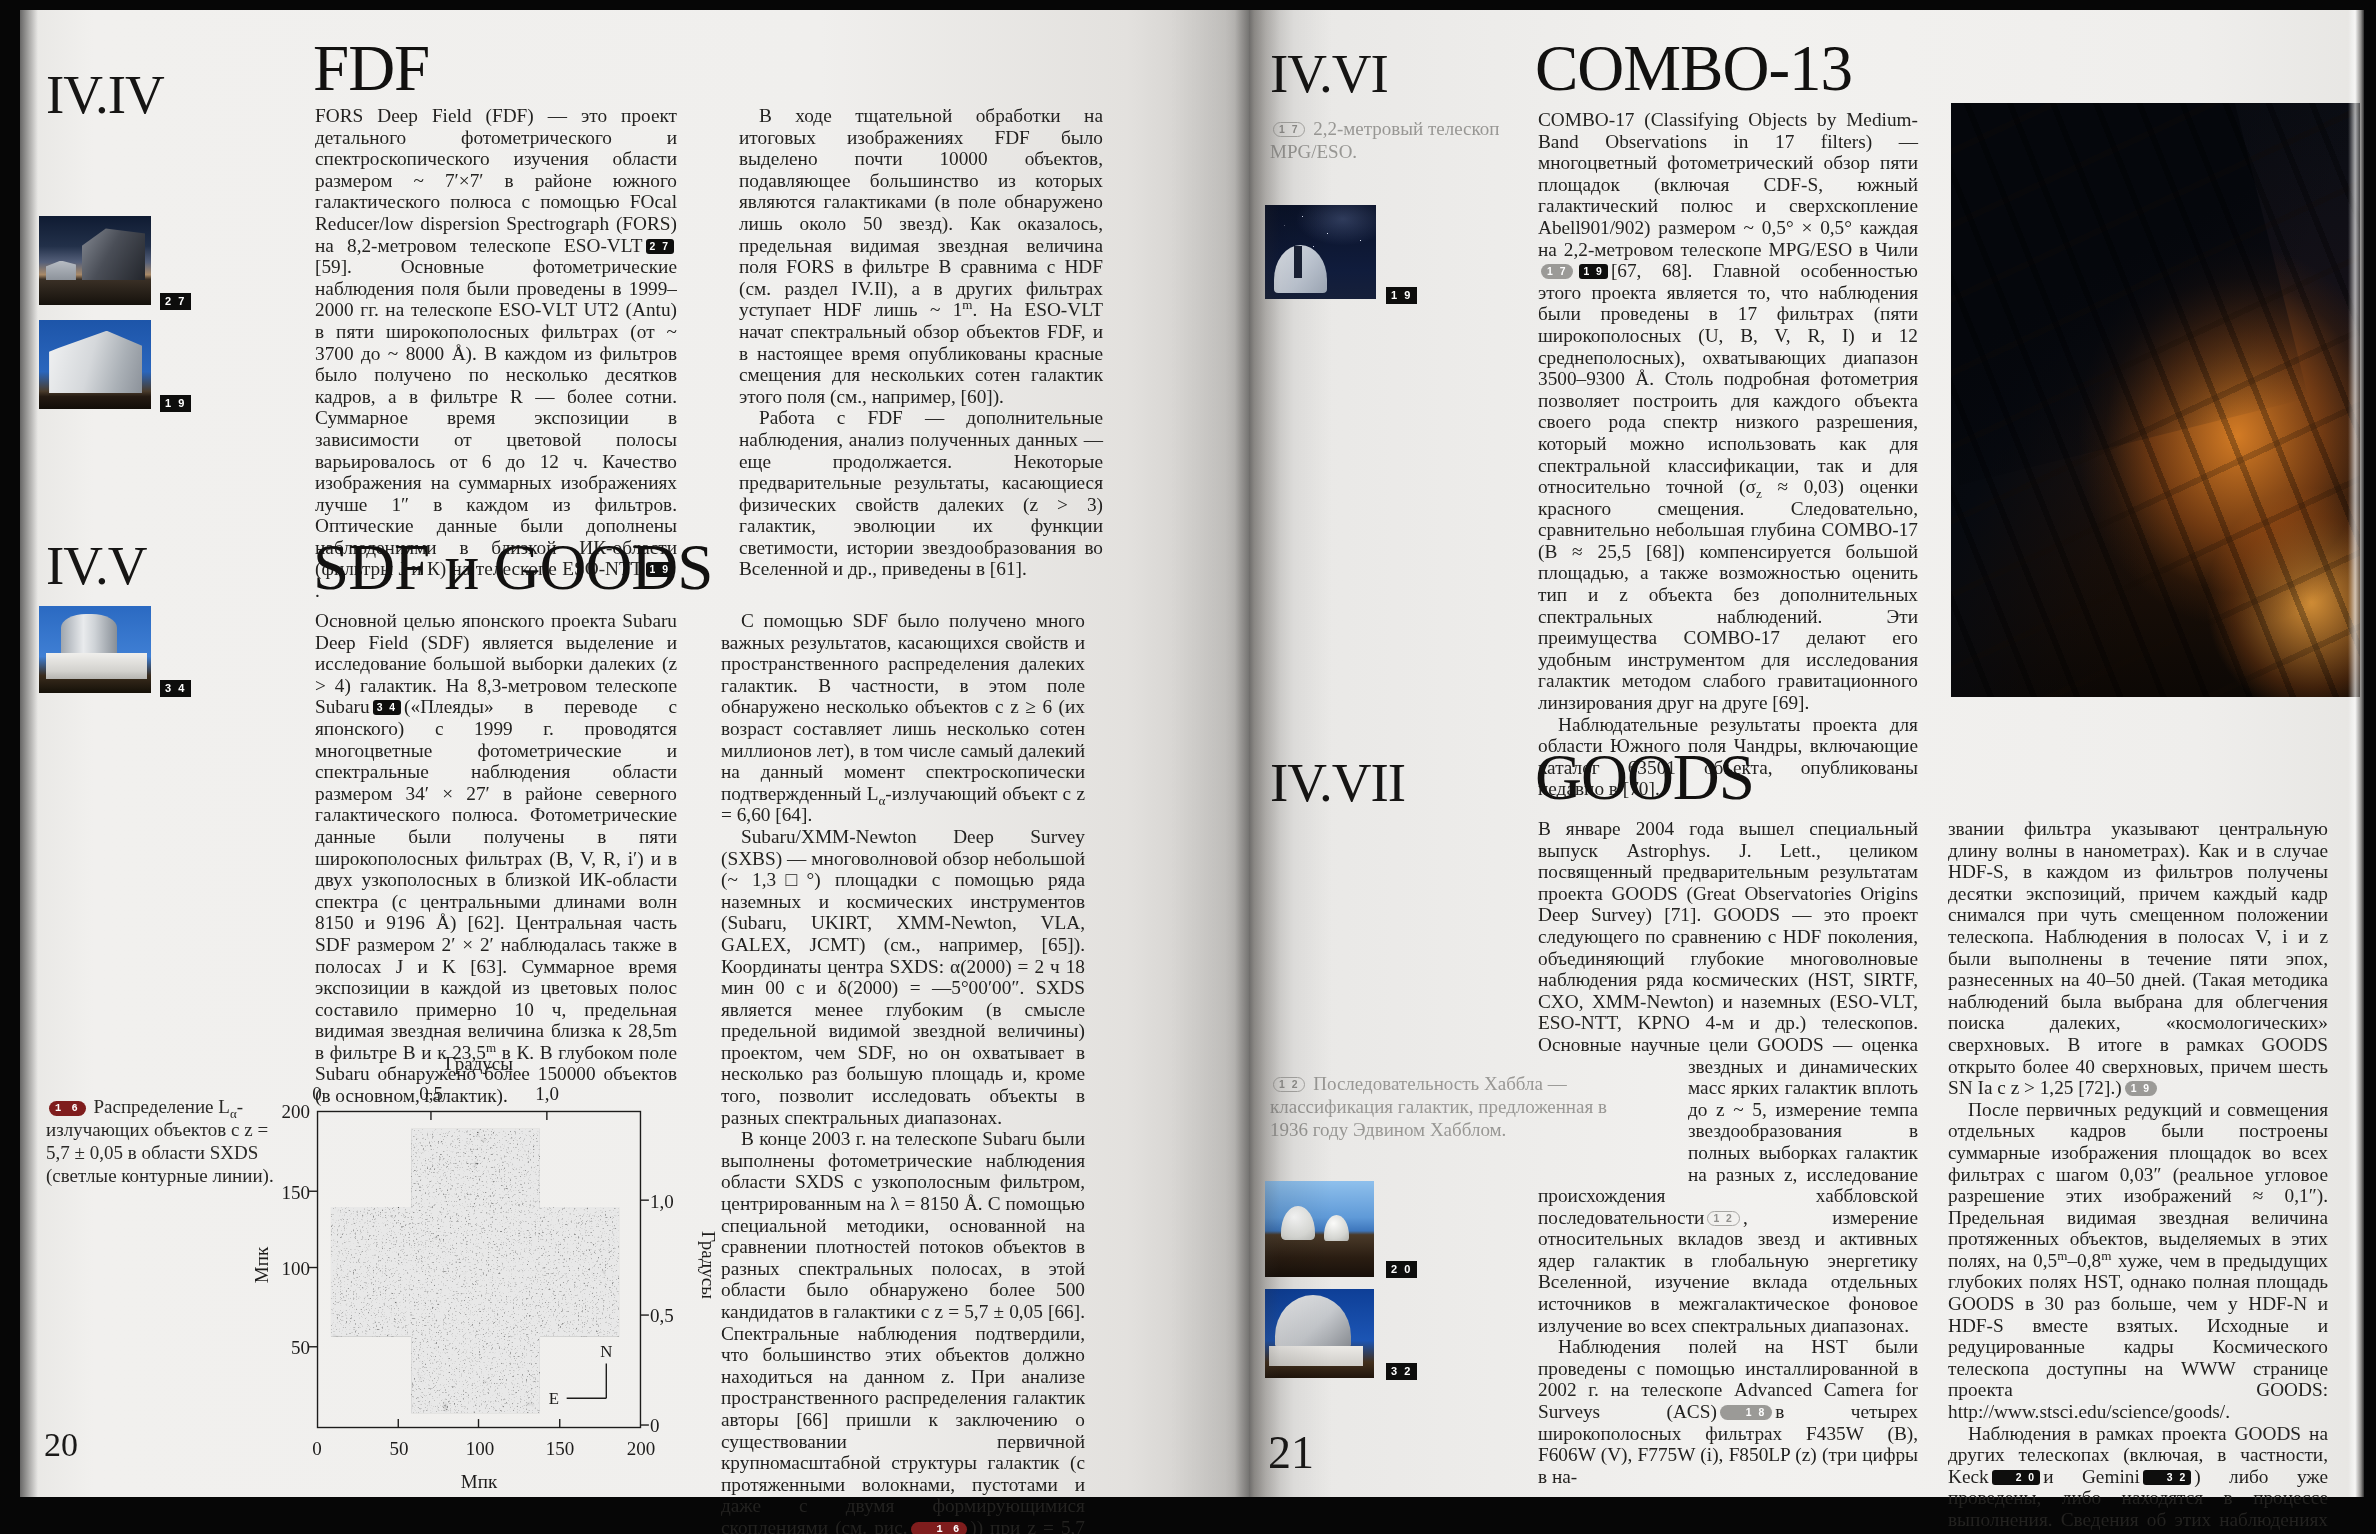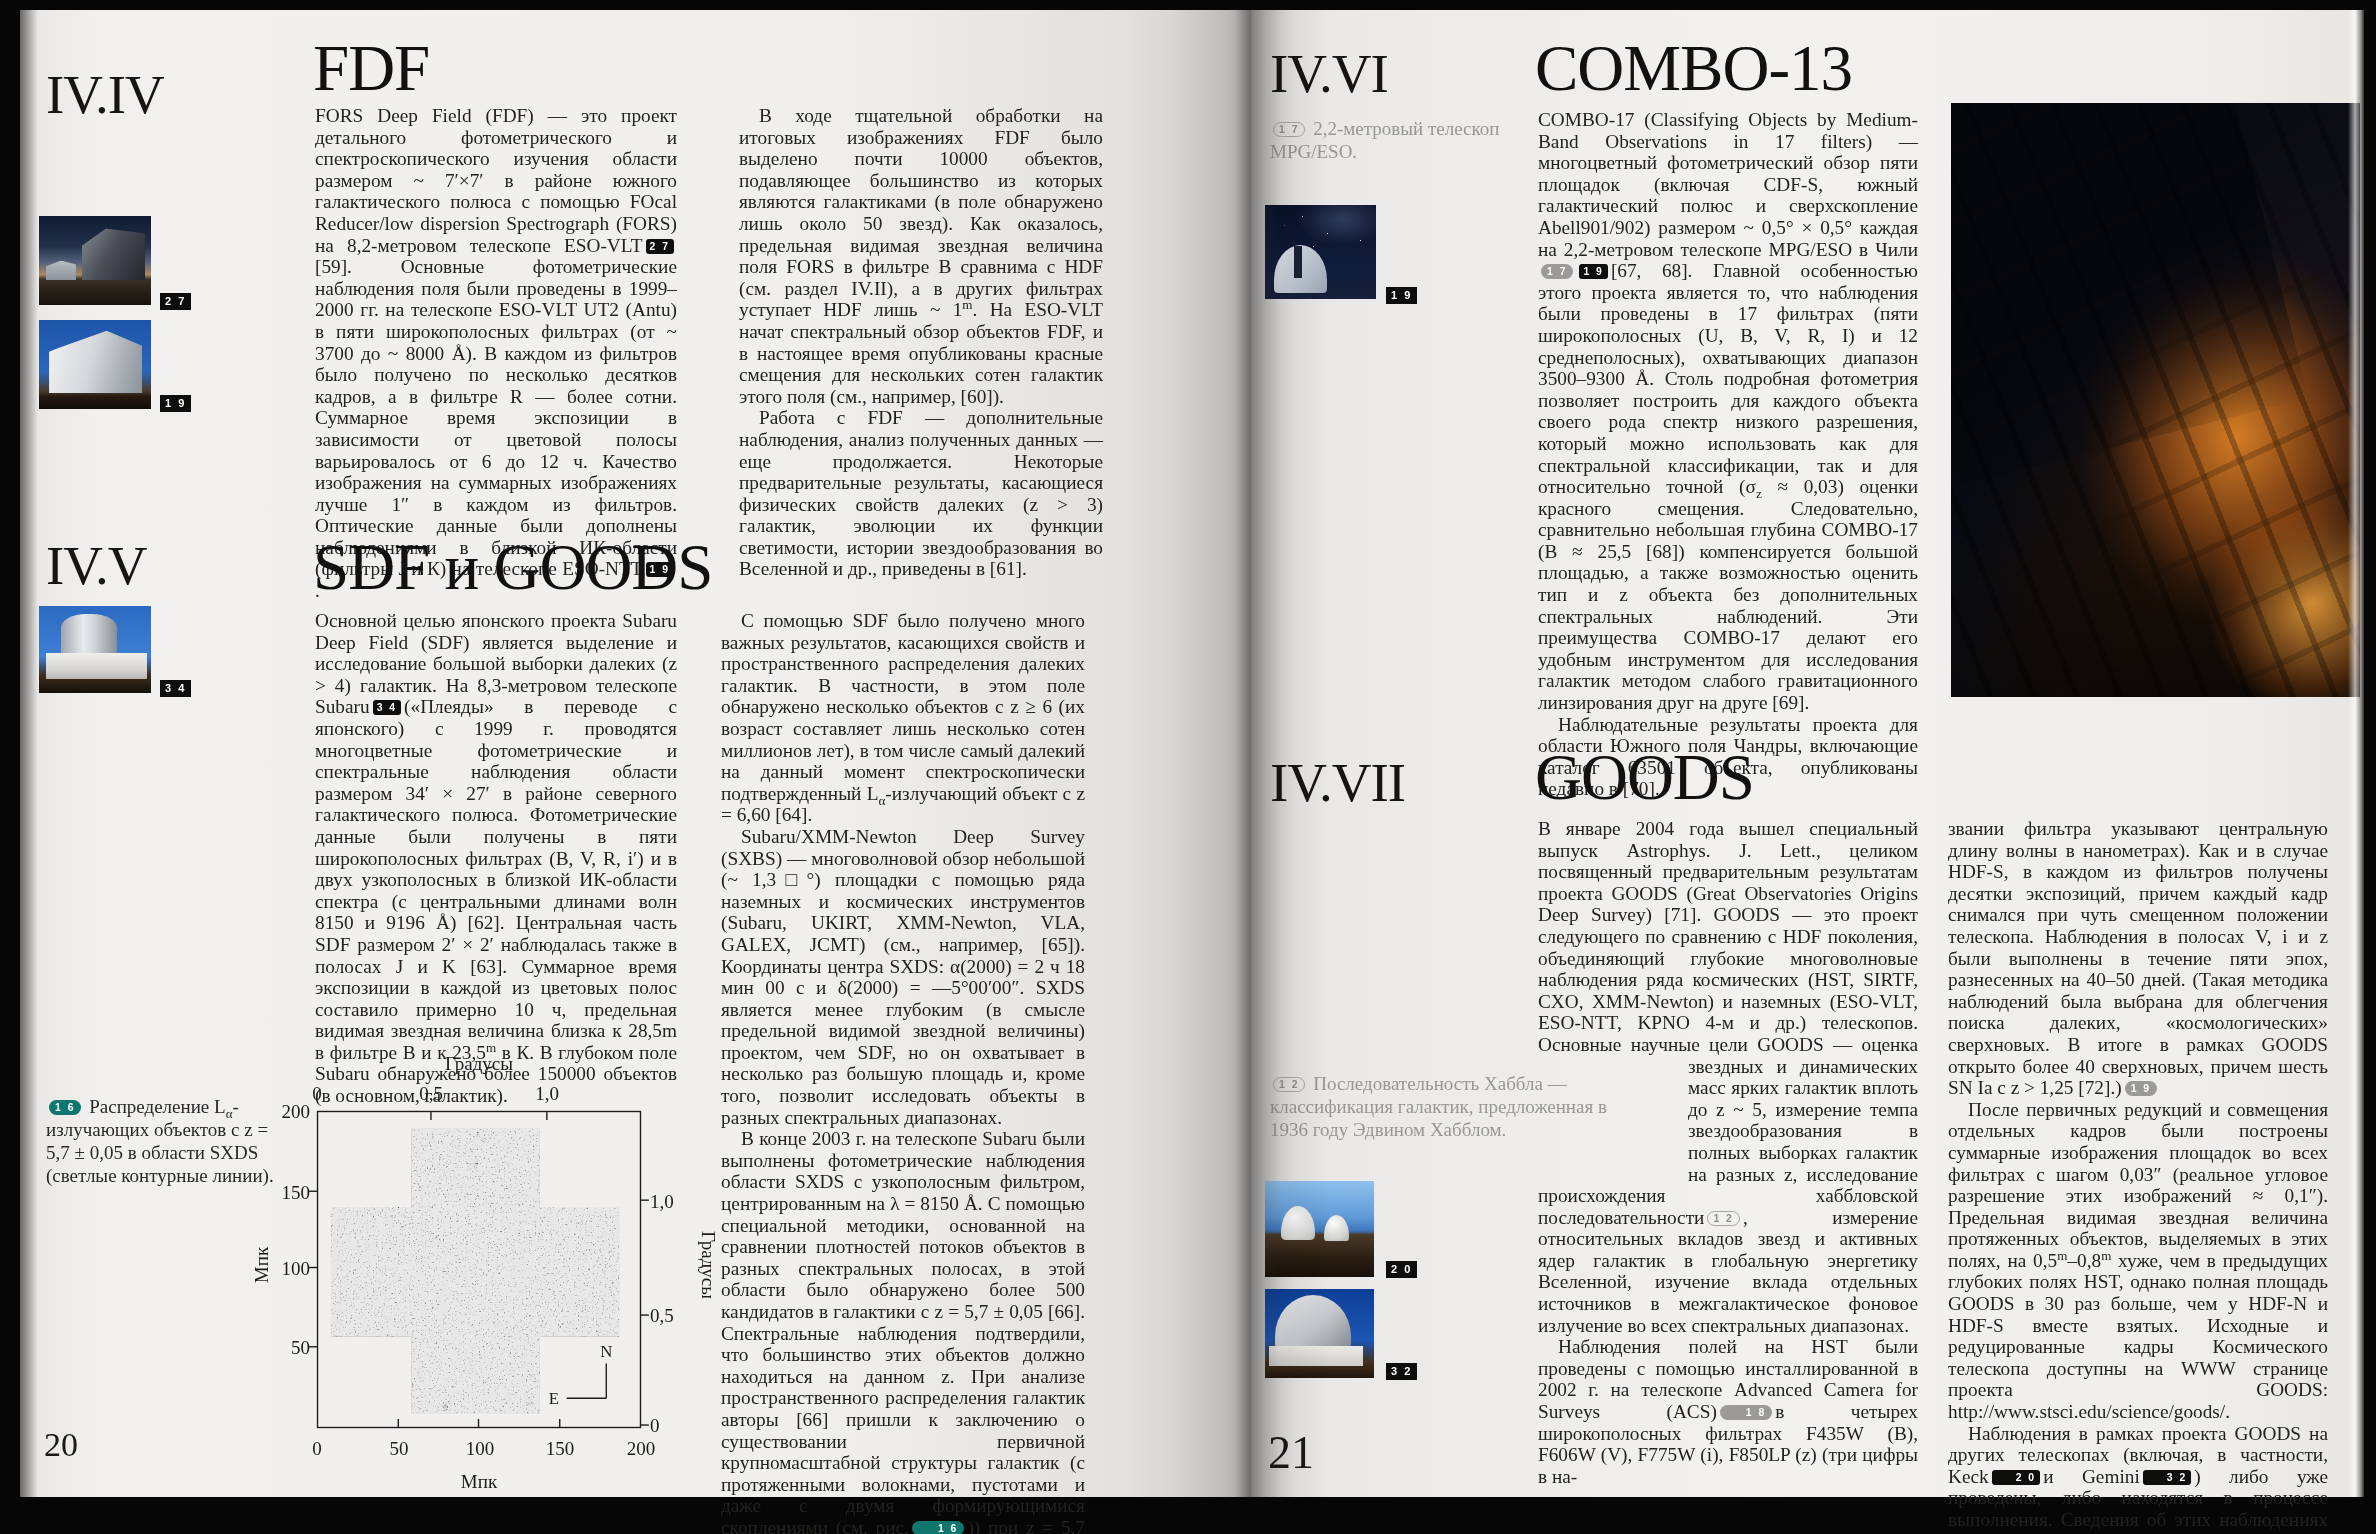--- a/index.html
+++ b/index.html
@@ -28,21 +28,21 @@
   .col p.ind{text-indent:20px;}
   sup{font-size:68%;line-height:0;vertical-align:super;}
   sub{font-size:68%;line-height:0;vertical-align:sub;}
   .wrap-spacer{float:left;width:150px;height:113px;}
 
   
   .badge{display:inline-block;font-family:"Liberation Sans",sans-serif;font-weight:bold;
          font-size:10.4px;line-height:15px;letter-spacing:2px;padding:0 4px;margin:0 3px;
          vertical-align:2px;white-space:nowrap;}
   .badge.black{background:#0e0e0d;color:#fff;border-radius:3px;}
-  .badge.blackpill{background:#0f766e;color:#fff;border-radius:9px;padding:0 6px;}
+  .badge.blackpill{background:#7f1d1d;color:#fff;border-radius:9px;padding:0 6px;font-family:Liberation Mono, monospace;}
   .badge.gray{background:#9b9a97;color:#fff;border-radius:9px;padding:0 6px;}
   .badge.outline{background:transparent;color:#8f8e8b;border:1px solid #a7a6a3;border-radius:9px;padding:0 5px;line-height:13px;}
 
   
   .mcap{position:absolute;font-size:19px;line-height:23px;text-align:left;}
   .mcap p.para{margin:0;}
   .mcap.dark{color:#2a2927;}
   .mcap.gray{color:#98979404;color:#989794;}
 
   

